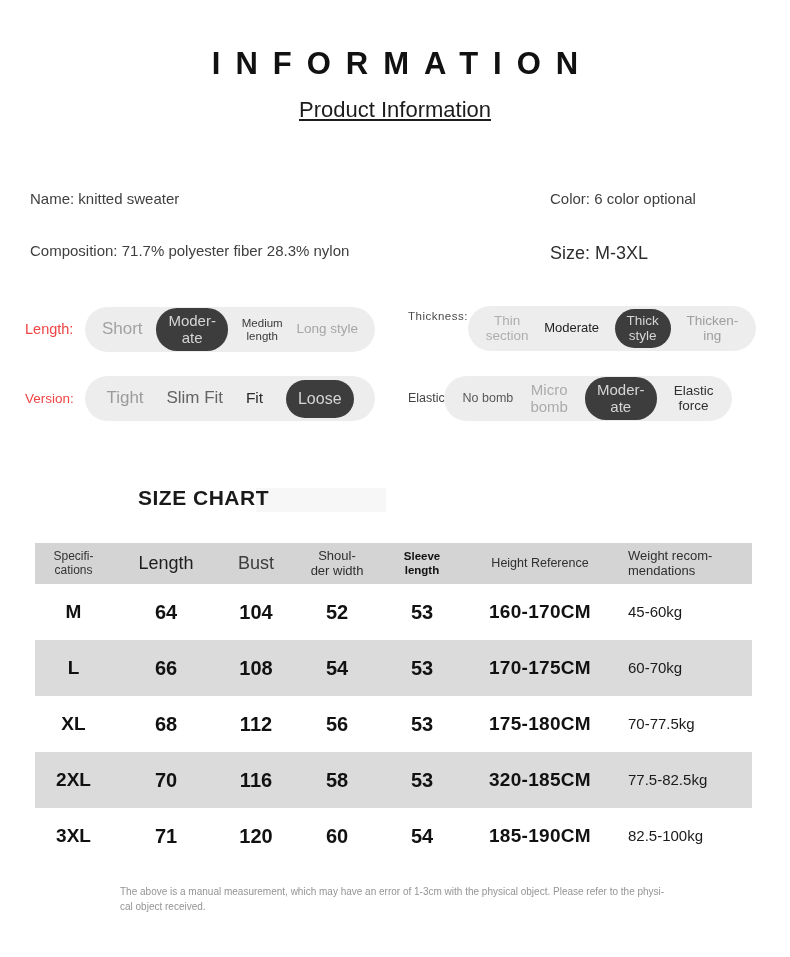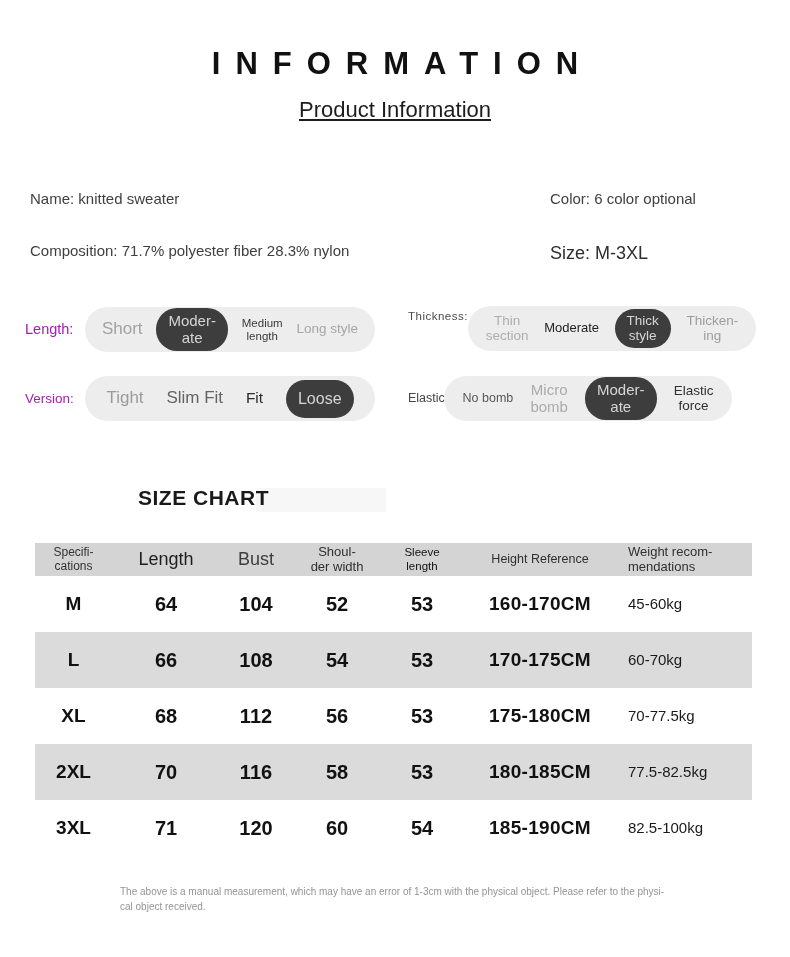--- a/index.html
+++ b/index.html
@@ -19,21 +19,21 @@
   }
 
   
   .meta { position:absolute; font-size:15px; color:#3f3f3f; }
   .meta-name        { top:190px; left:30px; }
   .meta-color       { top:190px; left:550px; }
   .meta-composition { top:242px; left:30px; }
   .meta-size        { top:243px; left:550px; font-size:18px; color:#2e2e2e; }
 
   
-  .sel-label { position:absolute; color:#a21caf; }
+  .sel-label { position:absolute; color:#ef4444; }
   .lbl-length     { top:307px; left:25px;  line-height:45px; font-size:14.5px; }
   .lbl-thickness  { top:294px; left:408px; line-height:45px; font-size:11.5px; color:#4a4a4a; letter-spacing:.5px; }
   .lbl-version    { top:376px; left:25px;  line-height:45px; font-size:13.5px; }
   .lbl-elasticity { top:376px; left:408px; line-height:45px; font-size:12.5px; color:#444; }
 
   .pill {
     position:absolute; height:45px; background:#ededed; border-radius:23px;
     display:flex; align-items:center; justify-content:space-around; padding:4px 10px;
   }
   .pill-length     { top:307px; left:85px;  width:290px; }
@@ -67,36 +67,36 @@
   
   .chart-title {
     position:absolute; top:486px; left:138px;
     font-size:21px; font-weight:600; color:#1a1a1a; letter-spacing:.5px;
   }
   .chart-title-highlight {
     position:absolute; top:488px; left:256px; width:130px; height:24px; background:#f7f7f7;
   }
   .size-table { position:absolute; top:543px; left:35px; width:717px; }
   .t-row { display:flex; width:717px; }
-  .t-head { height:33px; background:#d4d4d4; }
+  .t-head { height:41px; background:#d4d4d4; }
   .t-body { height:56px; }
   .t-body.alt { background:#dbdbdb; }
   .cell {
     display:flex; align-items:center; justify-content:center;
     white-space:pre-line; text-align:center; line-height:1.15; color:#1a1a1a;
   }
   .c0 { width:77px; }  .c1 { width:108px; } .c2 { width:72px; }
   .c3 { width:90px; }  .c4 { width:80px; }  .c5 { width:156px; }
   .c6 { width:134px; justify-content:flex-start; text-align:left; padding-left:10px; }
   
   .t-head .c0 { font-size:12px;   color:#333; }
   .t-head .c1 { font-size:18px;   color:#1e1e1e; font-weight:500; }
   .t-head .c2 { font-size:18px;   color:#3d3d3d; }
   .t-head .c3 { font-size:13px;   color:#2f2f2f; }
-  .t-head .c4 { font-size:11.5px; color:#111; font-weight:400; }
+  .t-head .c4 { font-size:11.5px; color:#111; font-weight:700; }
   .t-head .c5 { font-size:12.5px; color:#2f2f2f; }
   .t-head .c6 { font-size:13px;   color:#2f2f2f; }
   
   .t-body .cell { font-weight:700; font-size:20px; color:#111; }
   .t-body .c0 { font-size:19px; }
   .t-body .c5 { font-size:19px; letter-spacing:.3px; }
   .t-body .c6 { font-weight:400; font-size:15px; color:#1a1a1a;text-align:center; }
 
   
   .note {
@@ -204,21 +204,21 @@
       <div class="cell c5">175-180CM</div>
       <div class="cell c6">70-77.5kg</div>
     </div>
 
     <div class="t-row t-body alt">
       <div class="cell c0">2XL</div>
       <div class="cell c1">70</div>
       <div class="cell c2">116</div>
       <div class="cell c3">58</div>
       <div class="cell c4">53</div>
-      <div class="cell c5">180-185CM</div>
+      <div class="cell c5">320-185CM</div>
       <div class="cell c6">77.5-82.5kg</div>
     </div>
 
     <div class="t-row t-body">
       <div class="cell c0">3XL</div>
       <div class="cell c1">71</div>
       <div class="cell c2">120</div>
       <div class="cell c3">60</div>
       <div class="cell c4">54</div>
       <div class="cell c5">185-190CM</div>

